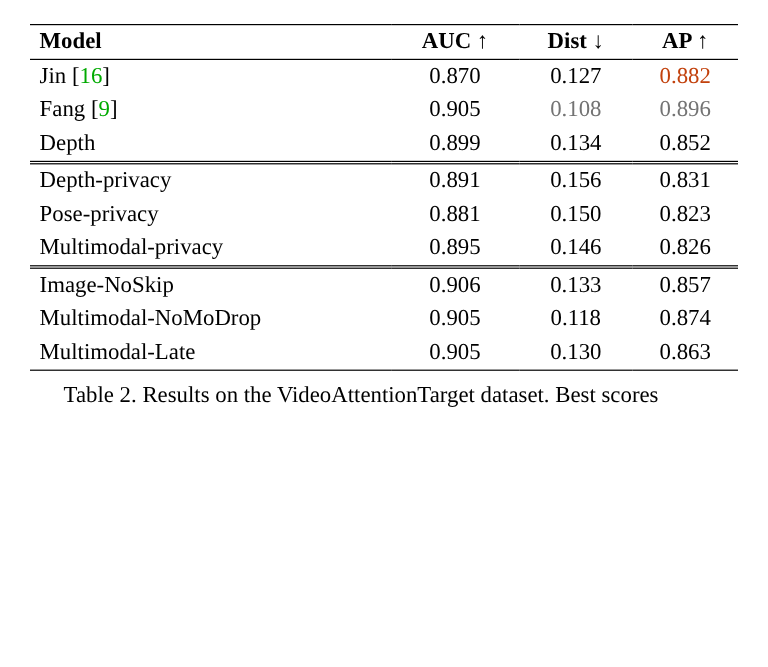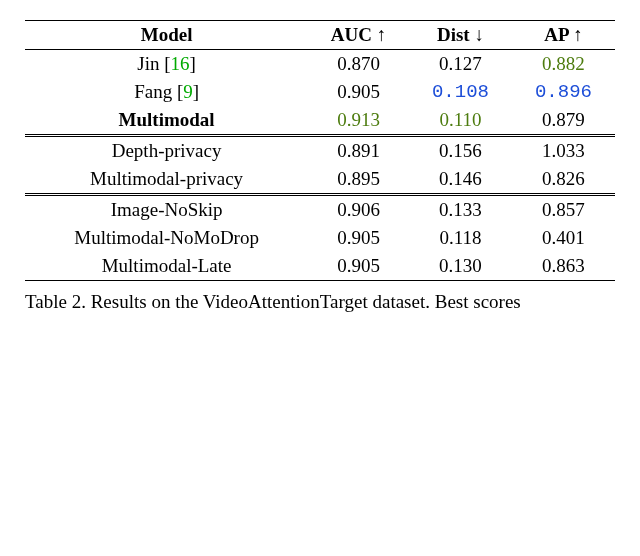--- a/index.html
+++ b/index.html
@@ -10,21 +10,21 @@
       background: #ffffff;
       color: #000000;
     }
     table {
       border-collapse: collapse;
       width: 100%;
       margin-bottom: 10px;
     }
     th, td {
       padding: 3px 8px;
-      text-align: center;
+      text-align: left;
     }
     th {
       font-weight: bold;
     }
     th:nth-child(2), th:nth-child(3), th:nth-child(4),
     td:nth-child(2), td:nth-child(3), td:nth-child(4) {
       text-align: center;
     }
     .top-border {
       border-top: 1.5px solid #000;
@@ -38,29 +38,29 @@
     .header-row th {
       border-bottom: 1.5px solid #000;
     }
     .cite {
       color: #00aa00;
     }
     .bold {
       font-weight: bold;
     }
     .red {
-      color: #1d4ed8;
-      font-family: Liberation Mono, monospace;
+      color: #737373;
     }
     .blue {
-      color: #4d7c0f;
+      color: #c2410c;
     }
     .caption {
       font-size: 19px;
       margin-top: 6px;
+      margin-left: 28px;
     }
   </style>
 </head>
 <body>
 
 <table>
   <thead>
     <tr class="header-row top-border">
       <th>Model</th>
       <th>AUC ↑</th>
@@ -75,48 +75,54 @@
         <td>0.127</td>
         <td class="blue">0.882</td>
       </tr>
       <tr>
         <td><span>Fang [</span><span class="cite">9</span><span>]</span></td>
         <td>0.905</td>
         <td class="red">0.108</td>
         <td class="red">0.896</td>
       </tr>
       <tr>
-        <td><span class="bold">Multimodal</span></td>
-        <td class="blue">0.913</td>
-        <td class="blue">0.110</td>
-        <td>0.879</td>
+        <td><span>Depth</span></td>
+        <td>0.899</td>
+        <td>0.134</td>
+        <td>0.852</td>
       </tr>
       <tr class="double-border-top">
         <td><span>Depth-privacy</span></td>
         <td>0.891</td>
         <td>0.156</td>
-        <td>1.033</td>
+        <td>0.831</td>
+      </tr>
+      <tr>
+        <td><span>Pose-privacy</span></td>
+        <td>0.881</td>
+        <td>0.150</td>
+        <td>0.823</td>
       </tr>
       <tr>
         <td><span>Multimodal-privacy</span></td>
         <td>0.895</td>
         <td>0.146</td>
         <td>0.826</td>
       </tr>
       <tr class="double-border-top">
         <td><span>Image-NoSkip</span></td>
         <td>0.906</td>
         <td>0.133</td>
         <td>0.857</td>
       </tr>
       <tr>
         <td><span>Multimodal-NoMoDrop</span></td>
         <td>0.905</td>
         <td>0.118</td>
-        <td>0.401</td>
+        <td>0.874</td>
       </tr>
       <tr class="bottom-border">
         <td><span>Multimodal-Late</span></td>
         <td>0.905</td>
         <td>0.130</td>
         <td>0.863</td>
       </tr>
     </tbody>
 </table>
 

